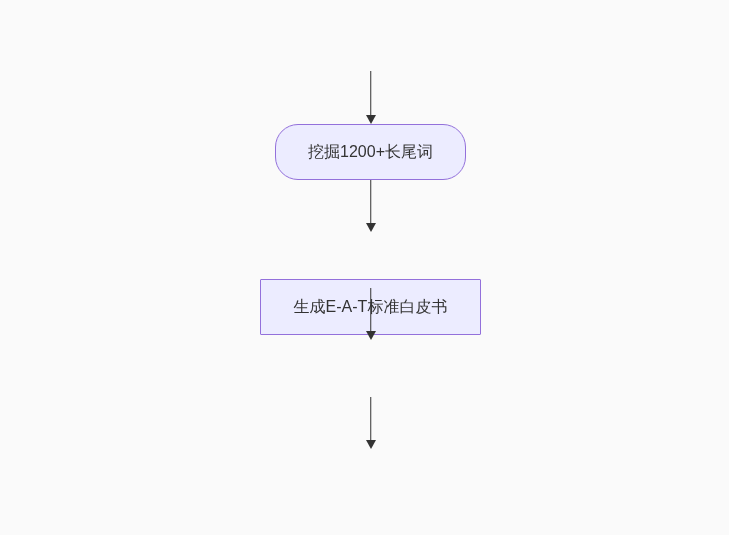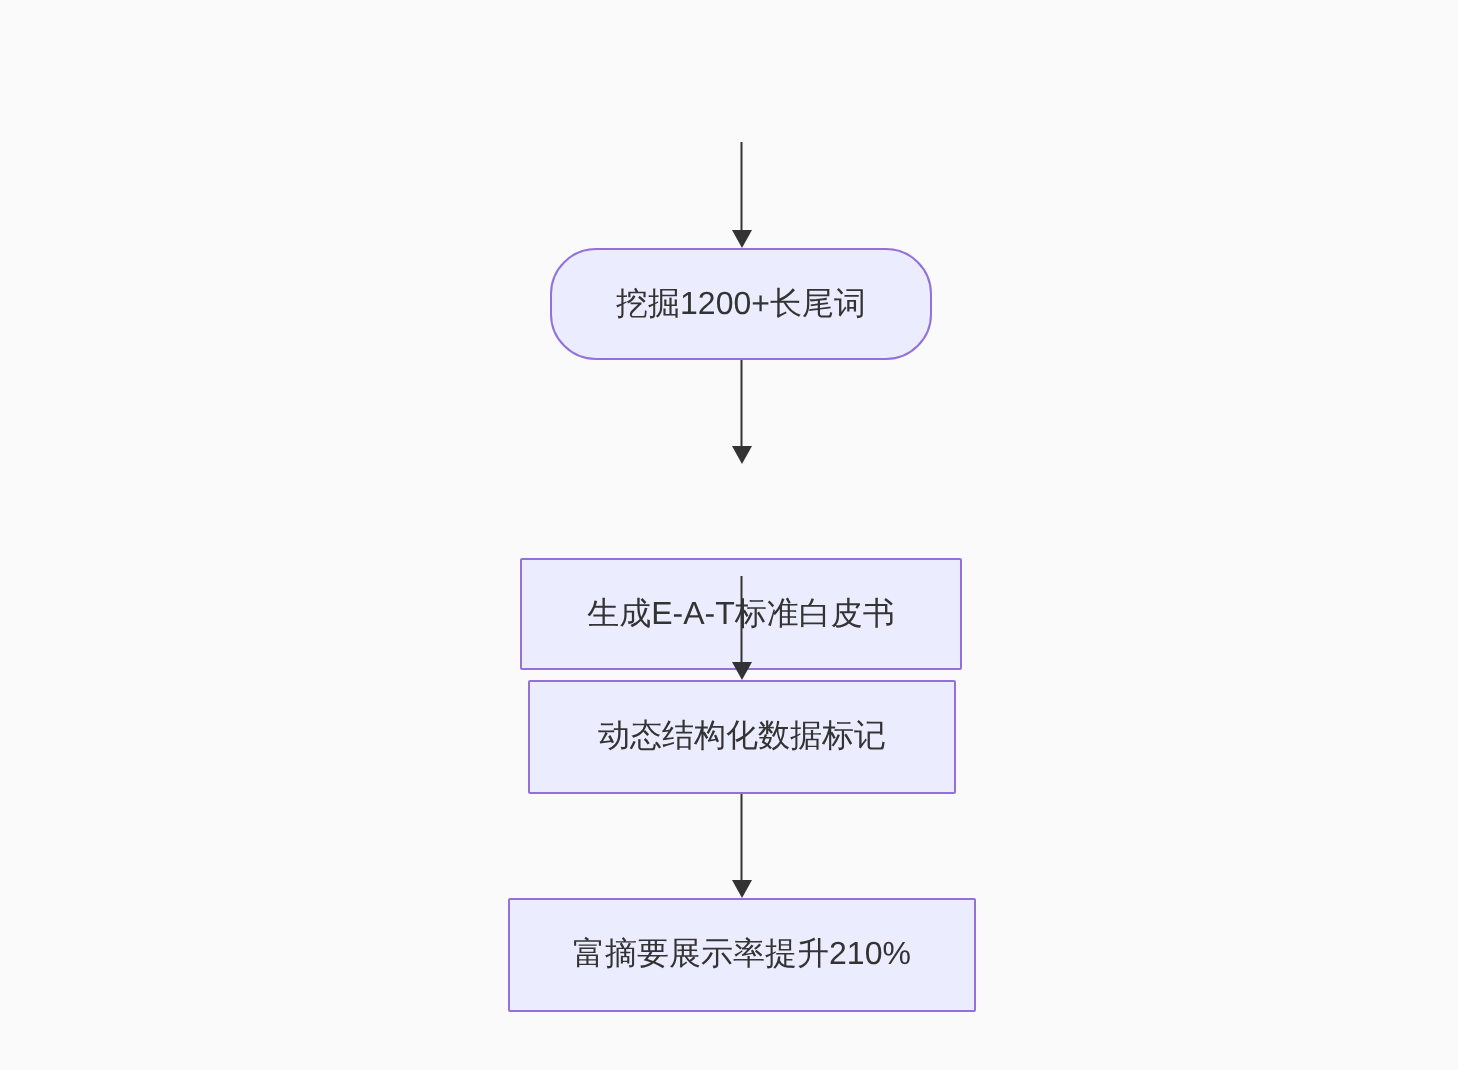--- a/index.html
+++ b/index.html
@@ -90,26 +90,20 @@
 
   <div class="node node-3">
     <span>生成E-A-T标准白皮书</span>
   </div>
 
   <div class="edge edge-3">
     <div class="line"></div>
     <div class="arrowhead"></div>
   </div>
 
-  <div class="node node-4">
-    <span>动态结构化数据标记</span>
-  </div>
 
   <div class="edge edge-4">
     <div class="line"></div>
     <div class="arrowhead"></div>
   </div>
 
-  <div class="node node-5">
-    <span>富摘要展示率提升210%</span>
-  </div>
 
 </div>
 
 </body></html>

